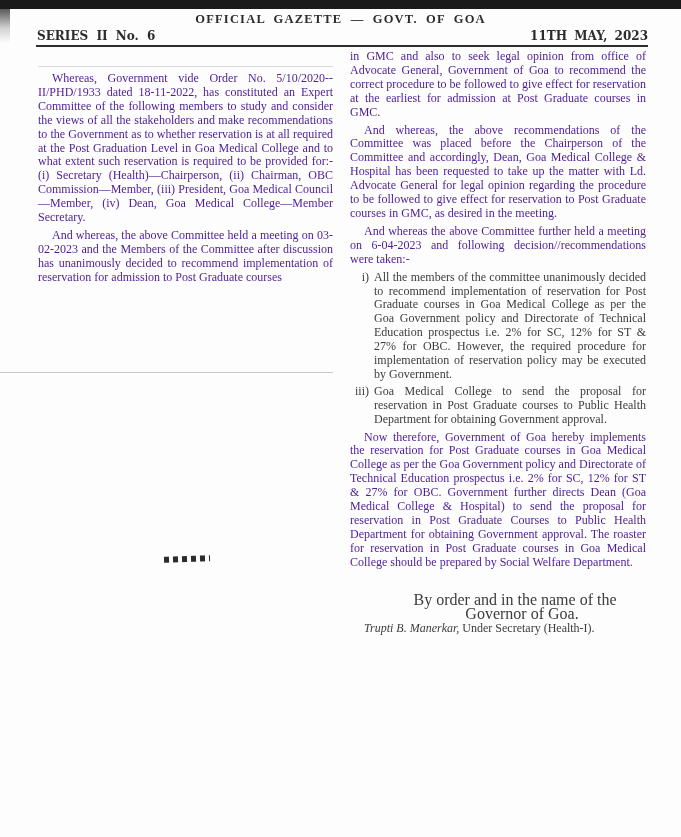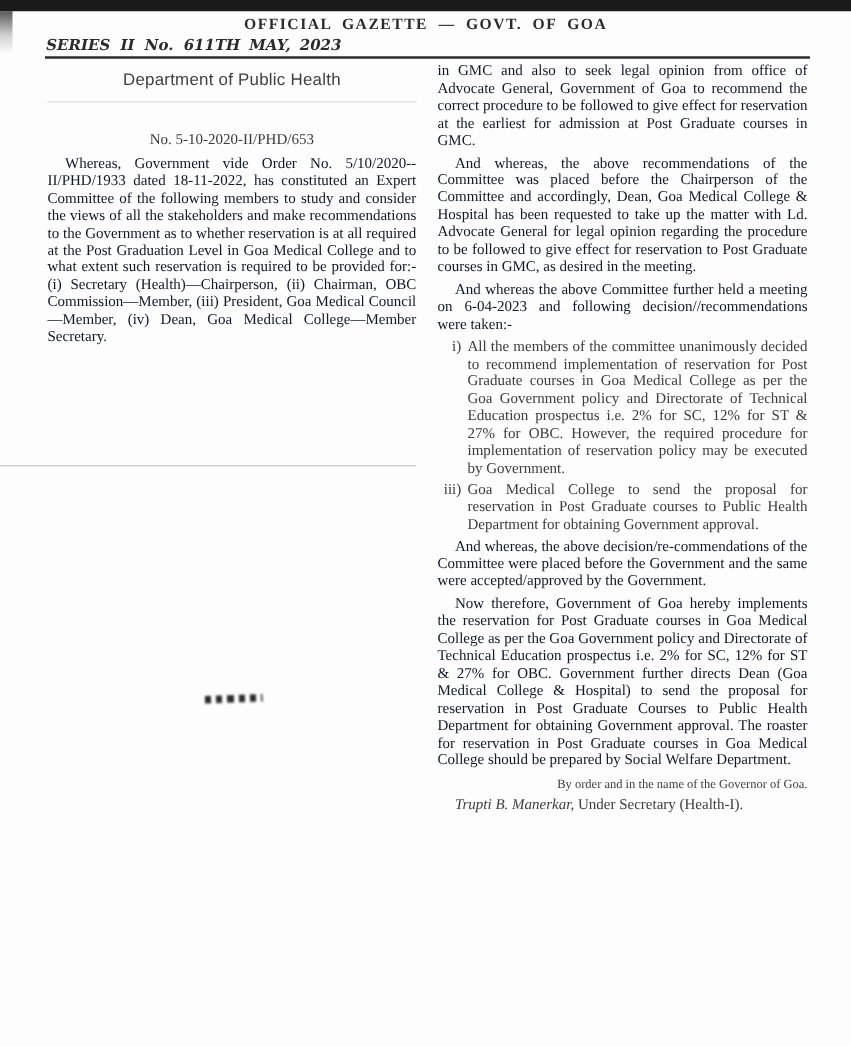--- a/index.html
+++ b/index.html
@@ -33,23 +33,23 @@
   .masthead-title {
     position:absolute; top:12px; left:0; width:100%;
     text-align:center;
     font-family:Liberation Serif, serif;
     font-size:12.5px; font-weight:bold;
     letter-spacing:1.2px; word-spacing:4px;
     color:#2b2b2b;
   }
   .masthead-row {
     position:absolute; top:29px; left:37px; width:611px;
-    display:flex; 
+    display:flex; justify-content:space-between;
     font-family:"DejaVu Serif", serif;
-    font-style:italic; font-weight:bold;
+    font-weight:bold;
     font-size:12px; color:#2b2b2b;
   }
   .series-label { word-spacing:4px; }
   .date-label   { word-spacing:3px; }
   .masthead-rule {
     position:absolute; top:45px; left:36px; width:612px; height:0;
     border-top:2px solid #2e2e2e;
   }
 
   
@@ -65,37 +65,37 @@
   .dept-rule { border-top:1px solid #dadada; margin-top:10px; }
   .notif-no {
     text-align:center; margin-top:22px;
     font-size:12px; color:#3a3a3a;
   }
 
   .para {
     margin:4px 0 0 0;
     font-size:12px; line-height:13.9px;
     text-align:justify; text-indent:14px;
-    color:#0f172a;
+    color:#4c1d95;
   }
   .para.first-left { margin-top:5px; }
   .para.no-indent { text-indent:0; margin-top:0; }
 
   .gaz-list { margin-top:4px; }
   .gaz-li {
     position:relative; padding-left:24px; margin-top:3px;
     font-size:12px; line-height:13.9px; text-align:justify;
   }
   .gaz-li .marker {
     position:absolute; left:0; top:0; width:19px; text-align:right;
   }
 
   .by-order {
-    margin-top:6px; padding-left:48px; text-indent:-14px;
-    font-size:10px; line-height:13.9px; text-align:right;
+    margin-top:23px; padding-left:48px; text-indent:-14px;
+    font-size:16px; line-height:13.9px; text-align:center;
   }
   .signatory {
     margin-top:2px; text-indent:14px;
     font-size:12px; line-height:13.9px;
   }
   .signatory .sig-name { font-style:italic; }
   .place-date {
     margin-top:5px; text-indent:14px;
     font-size:12px; line-height:13.9px;
   }
@@ -112,24 +112,23 @@
 <div class="corner-shadow"></div>
 
 <div class="masthead-title">OFFICIAL GAZETTE — GOVT. OF GOA</div>
 <div class="masthead-row">
   <span class="series-label">SERIES II No. 6</span>
   <span class="date-label">11TH MAY, 2023</span>
 </div>
 <div class="masthead-rule"></div>
 
 <div class="col-left">
-  <div class="dept-heading">Department of Public Health</div>
   <div class="dept-rule"></div>
-  <div class="notif-no">No. 5-10-2020-II/PHD/653</div>
   <p class="para first-left">Whereas, Government vide Order No. 5/10/2020--II/PHD/1933 dated 18-11-2022, has constituted an Expert Committee of the following members to study and consider the views of all the stakeholders and make recommendations to the Government as to whether reservation is at all required at the Post Graduation Level in Goa Medical College and to what extent such reservation is required to be provided for:- (i) Secretary (Health)—Chairperson, (ii) Chairman, OBC Commission—Member, (iii) President, Goa Medical Council—Member, (iv) Dean, Goa Medical College—Member Secretary.</p>
+  <p class="para">And whereas, the above Committee held a meeting on 03-02-2023 and the Members of the Committee after discussion has unanimously decided to recommend implementation of reservation for admission to Post Graduate courses</p>
 </div>
 
 <div class="left-end-rule"></div>
 <div class="smudge"></div>
 
 <div class="col-right">
   <p class="para no-indent">in GMC and also to seek legal opinion from office of Advocate General, Government of Goa to recommend the correct procedure to be followed to give effect for reservation at the earliest for admission at Post Graduate courses in GMC.</p>
   <p class="para">And whereas, the above recommendations of the Committee was placed before the Chairperson of the Committee and accordingly, Dean, Goa Medical College &amp; Hospital has been requested to take up the matter with Ld. Advocate General for legal opinion regarding the procedure to be followed to give effect for reservation to Post Graduate courses in GMC, as desired in the meeting.</p>
   <p class="para">And whereas the above Committee further held a meeting on 6-04-2023 and following decision//recommendations were taken:-</p>
 
@@ -137,21 +136,20 @@
     <div class="gaz-li">
       <span class="marker">i)</span>
       <span>All the members of the committee unanimously decided to recommend implementation of reservation for Post Graduate courses in Goa Medical College as per the Goa Government policy and Directorate of Technical Education prospectus i.e. 2% for SC, 12% for ST &amp; 27% for OBC. However, the required procedure for implementation of reservation policy may be executed by Government.</span>
     </div>
     <div class="gaz-li">
       <span class="marker">iii)</span>
       <span>Goa Medical College to send the proposal for reservation in Post Graduate courses to Public Health Department for obtaining Government approval.</span>
     </div>
   </div>
 
-  <p class="para">And whereas, the above decision/re-commendations of the Committee were placed before the Government and the same were accepted/approved by the Government.</p>
   <p class="para">Now therefore, Government of Goa hereby implements the reservation for Post Graduate courses in Goa Medical College as per the Goa Government policy and Directorate of Technical Education prospectus i.e. 2% for SC, 12% for ST &amp; 27% for OBC. Government further directs Dean (Goa Medical College &amp; Hospital) to send the proposal for reservation in Post Graduate Courses to Public Health Department for obtaining Government approval. The roaster for reservation in Post Graduate courses in Goa Medical College should be prepared by Social Welfare Department.</p>
 
   <div class="by-order">By order and in the name of the Governor of Goa.</div>
 
   <div class="signatory">
     <span class="sig-name">Trupti B. Manerkar,</span><span> Under Secretary (Health-I).</span>
   </div>
 
 </div>
 

